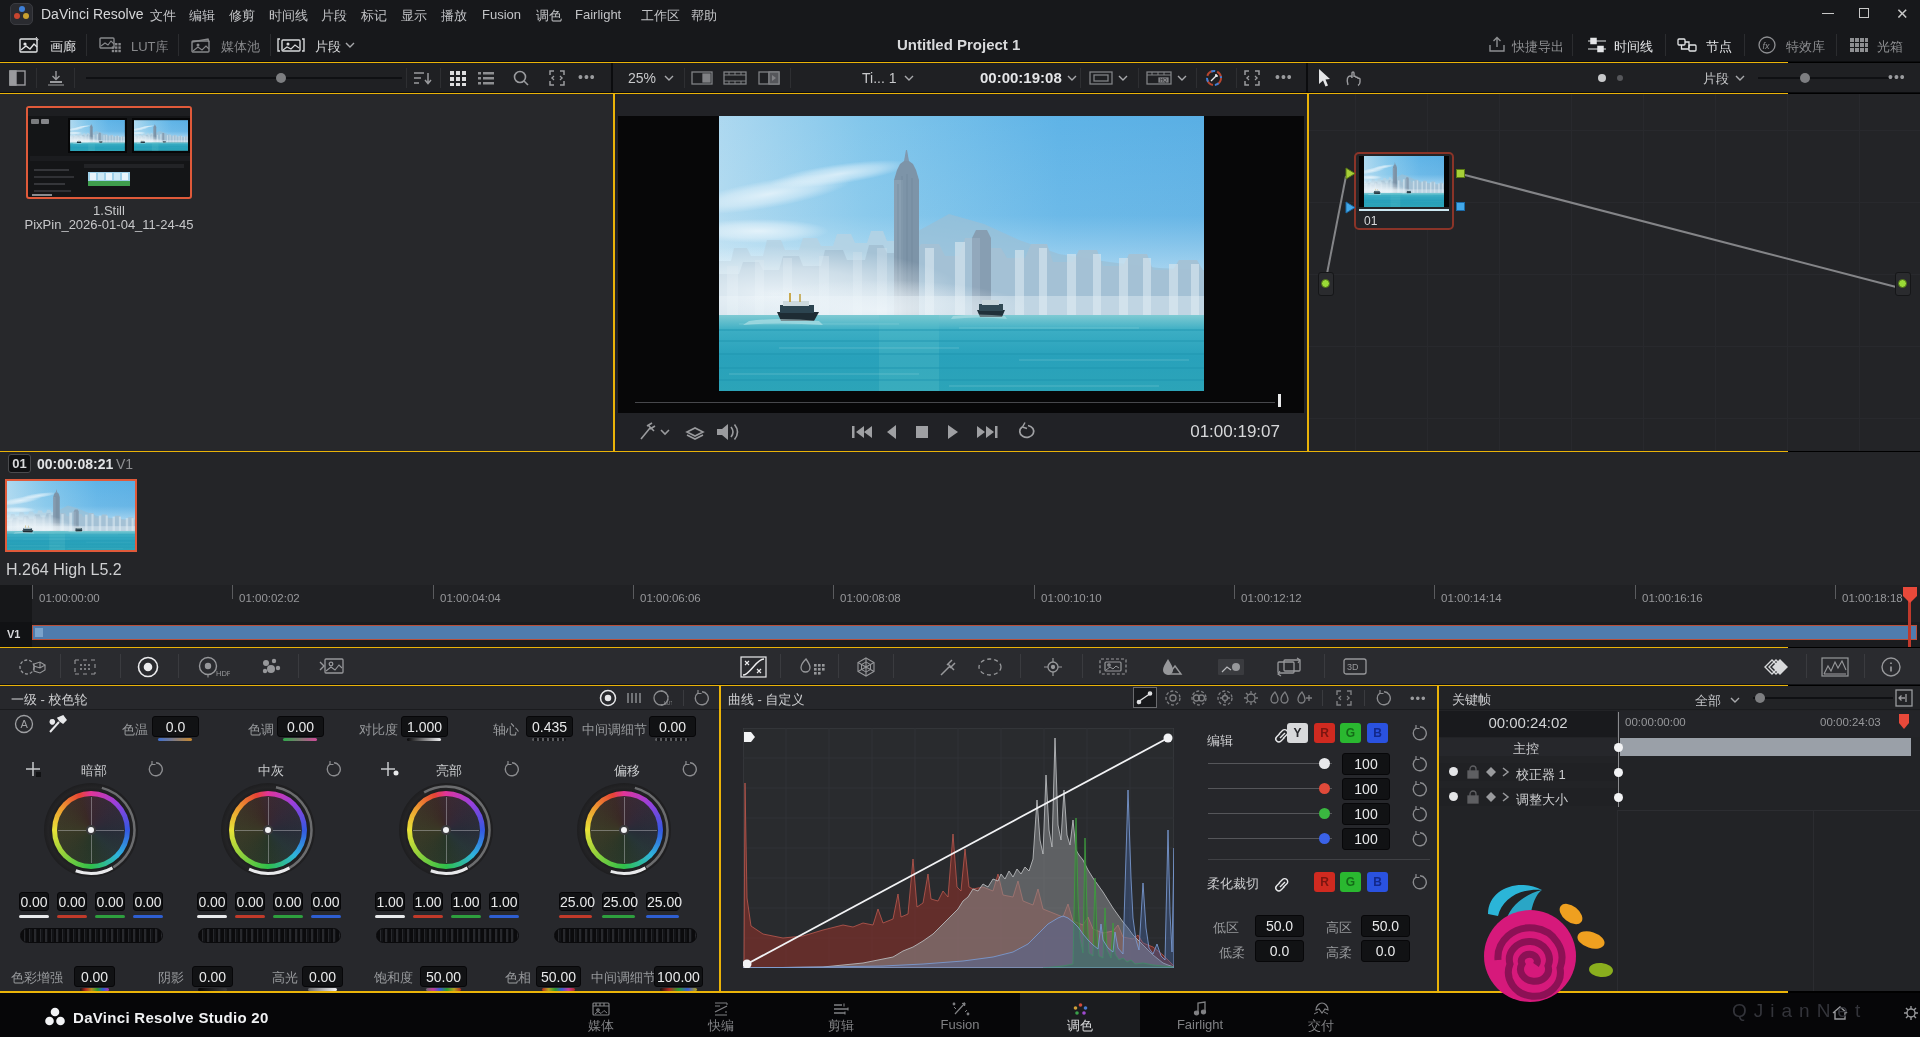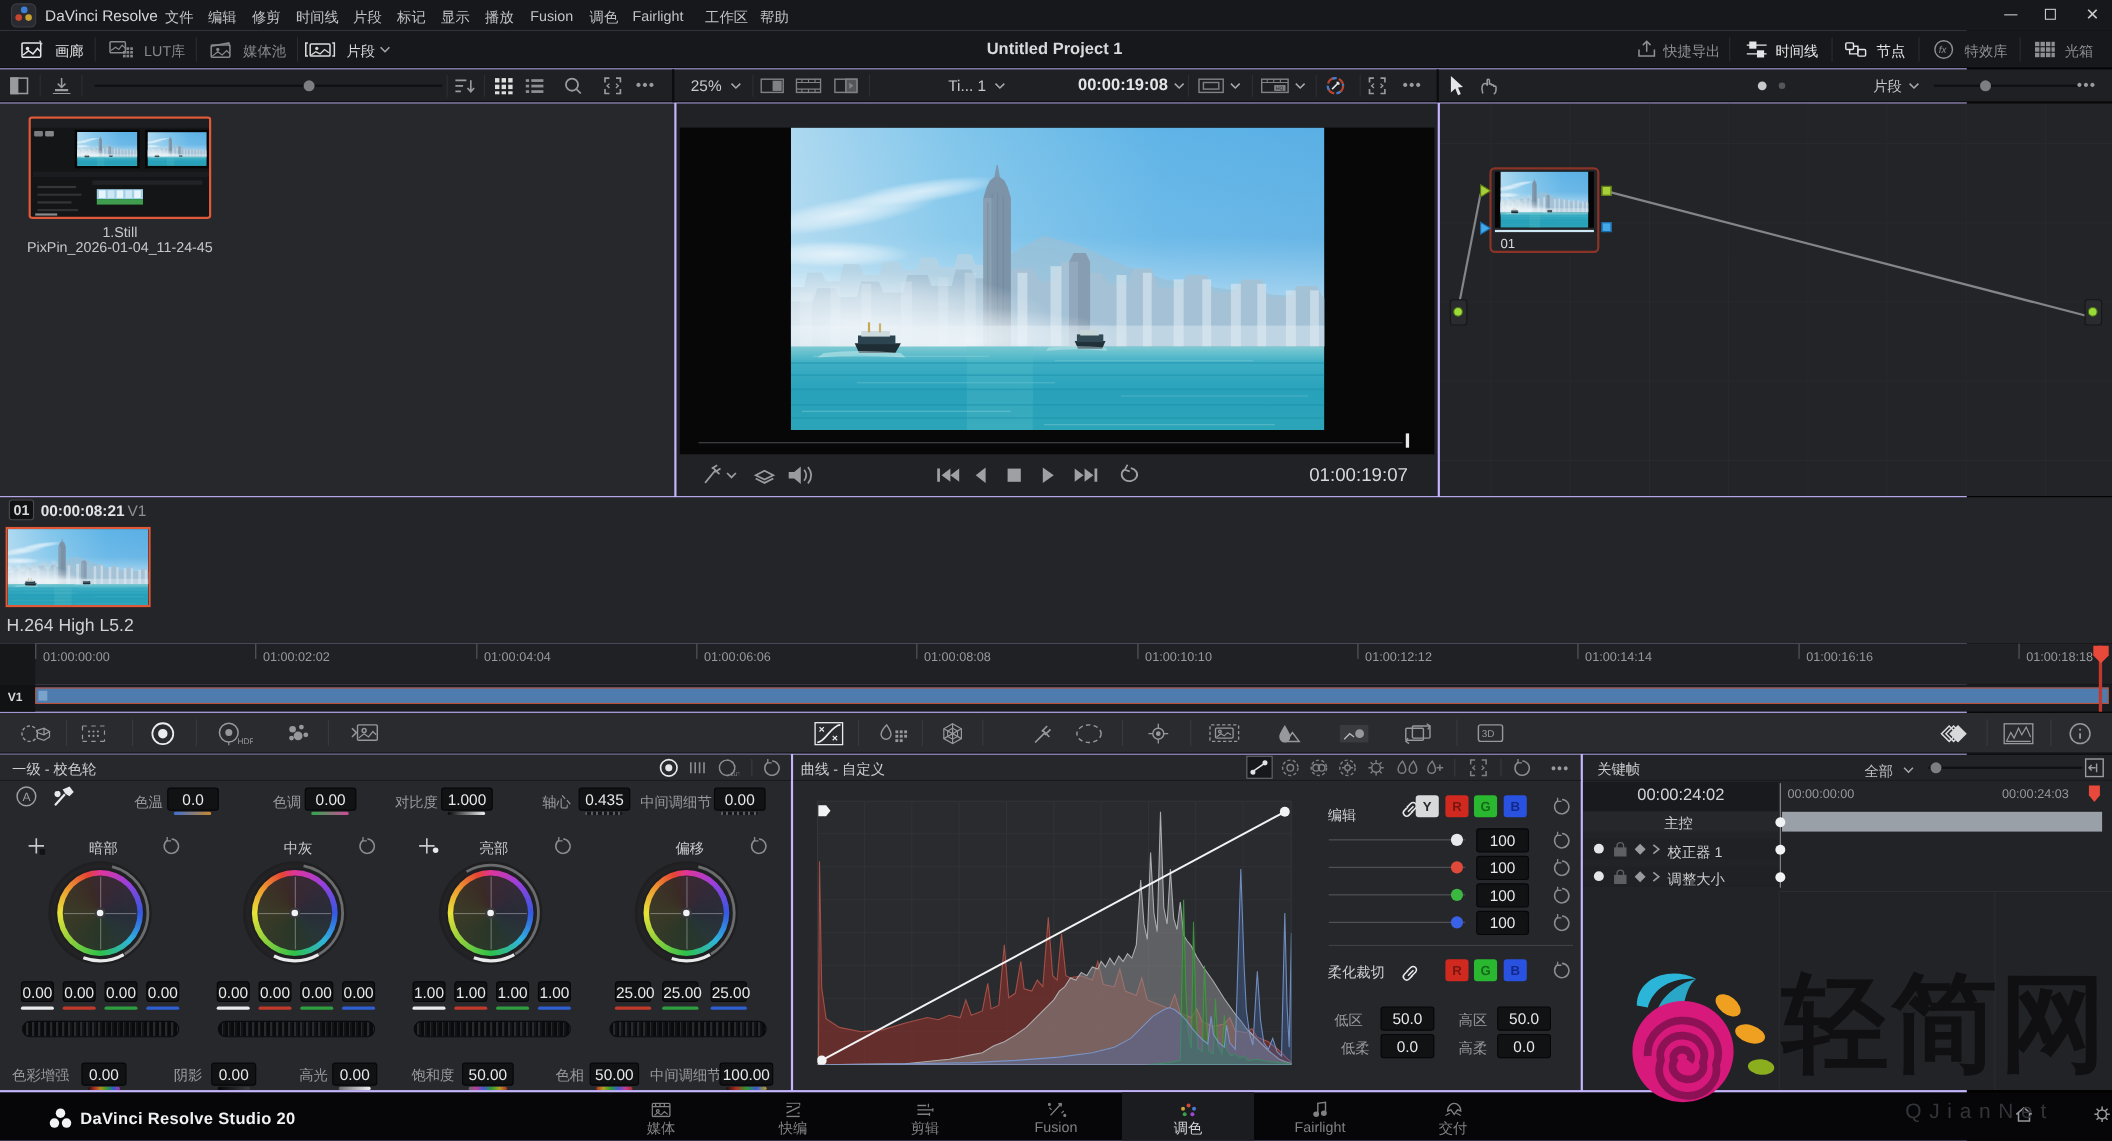--- a/index.html
+++ b/index.html
@@ -1,19 +1,19 @@
 <!DOCTYPE html>
 <html><head>
 <meta charset="utf-8">
 <style>
   * { margin:0; padding:0; box-sizing:border-box; }
   html,body { width:1920px; height:1037px; overflow:hidden; background:#000; }
   body { font-family:"Liberation Sans", sans-serif; -webkit-font-smoothing:antialiased; }
   .abs { position:absolute; }
-  #stage { position:relative; width:1788px; height:1037px; background:#c4b5fd; }
+  #stage { position:relative; width:1788px; height:1037px; background:#eab308; }
   .vbox { background:#111214; border:1px solid #070709; border-radius:3px; color:#e8e9ea; text-align:center; font-size:14px; }
   .lbl { color:#989a9d; font-size:13px; }
   .lblw { color:#c9cbcd; font-size:13px;text-align:center; }
   .wheel { position:absolute; width:94px; height:94px; border-radius:50%;
     background:radial-gradient(circle, #1c1c1e 0 58%, #242426 64%, #151517 80%, #232427 94%); }
   .wring { position:absolute; inset:8px; border-radius:50%;
     background:conic-gradient(from 0deg, #e0359a, #9a40dc 12%, #3558e2 25%, #2fb4dc 37%, #2fc04a 50%, #8ed03c 63%, #e8e238 75%, #ee9c30 85%, #e64434 95%, #e0359a); }
   .winner { position:absolute; inset:13px; border-radius:50%;
     background:radial-gradient(circle at 50% 50%, #262624 0 30%, #282826 70%, #2a2a28 100%); }
   .winner::after { content:""; position:absolute; inset:0; border-radius:50%;
@@ -1111,21 +1111,20 @@
 
     <svg class="abs" style="left:1830px;top:11px;" width="20" height="18" fill="none" stroke="#97989b" stroke-width="1.4">
         <path d="M3 9 L10 3 L17 9 M5 8 v7 h10 v-7"></path>
       </svg>
     <svg class="abs" style="left:1901px;top:10px;" width="20" height="20" fill="none" stroke="#97989b" stroke-width="1.4">
         <circle cx="10" cy="10" r="4"></circle>
         <path d="M10 3 v3 M10 14 v3 M3 10 h3 M14 10 h3 M5 5 l2 2 M13 13 l2 2 M15 5 l-2 2 M7 13 l-2 2"></path>
       </svg>
   </div>
 
-  <div class="abs" style="left:1620px;top:882px;width:300px;font-size:97px;font-weight:bold;color:#101013;letter-spacing:2px;line-height:1;z-index:5;">轻简网</div>
   <svg class="abs" style="left:1458px;top:878px;width:165px;height:127px;z-index:5;" viewBox="0 0 165 127">
     <path d="M30 36 C30 10 62 0 84 12 C60 10 44 22 40 38 Z" fill="#2bb5d8"></path>
     <path d="M84 12 C66 16 50 30 48 44 L72 40 C74 26 78 16 84 12 Z" fill="#2bb5d8" opacity="0.9"></path>
     <circle cx="72" cy="78" r="46" fill="#d6197b"></circle>
     <path d="M72 78 m-32 4 a32 30 0 1 1 62 8 a26 24 0 1 1 -50 -4 a20 18 0 1 1 38 2 a14 12 0 1 1 -26 -2 a8 7 0 1 1 14 1" fill="none" stroke="#8c1155" stroke-width="7"></path>
     <ellipse cx="113" cy="36" rx="13" ry="8" fill="#efa020" transform="rotate(38 113 36)"></ellipse>
     <ellipse cx="133" cy="62" rx="14" ry="8" fill="#efa020" transform="rotate(18 133 62)"></ellipse>
     <ellipse cx="143" cy="92" rx="12" ry="7" fill="#8aae1e" transform="rotate(5 143 92)"></ellipse>
   </svg>
   <div class="abs" style="left:1732px;top:1000px;width:200px;font-size:19px;color:#33343a;letter-spacing:7px;z-index:6;">QJianNet</div>

